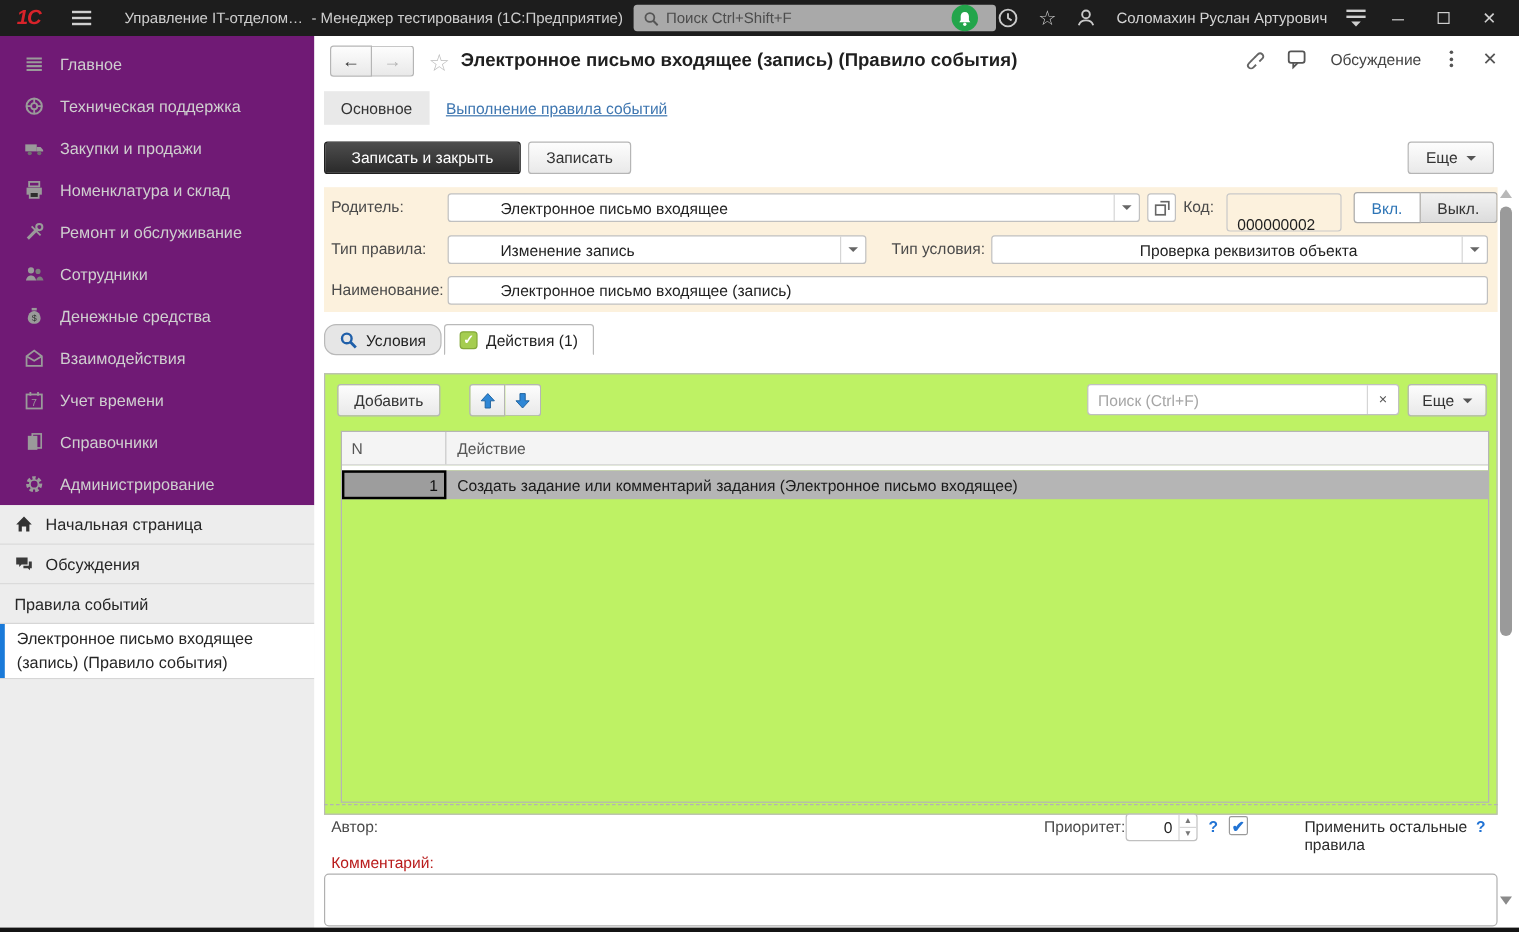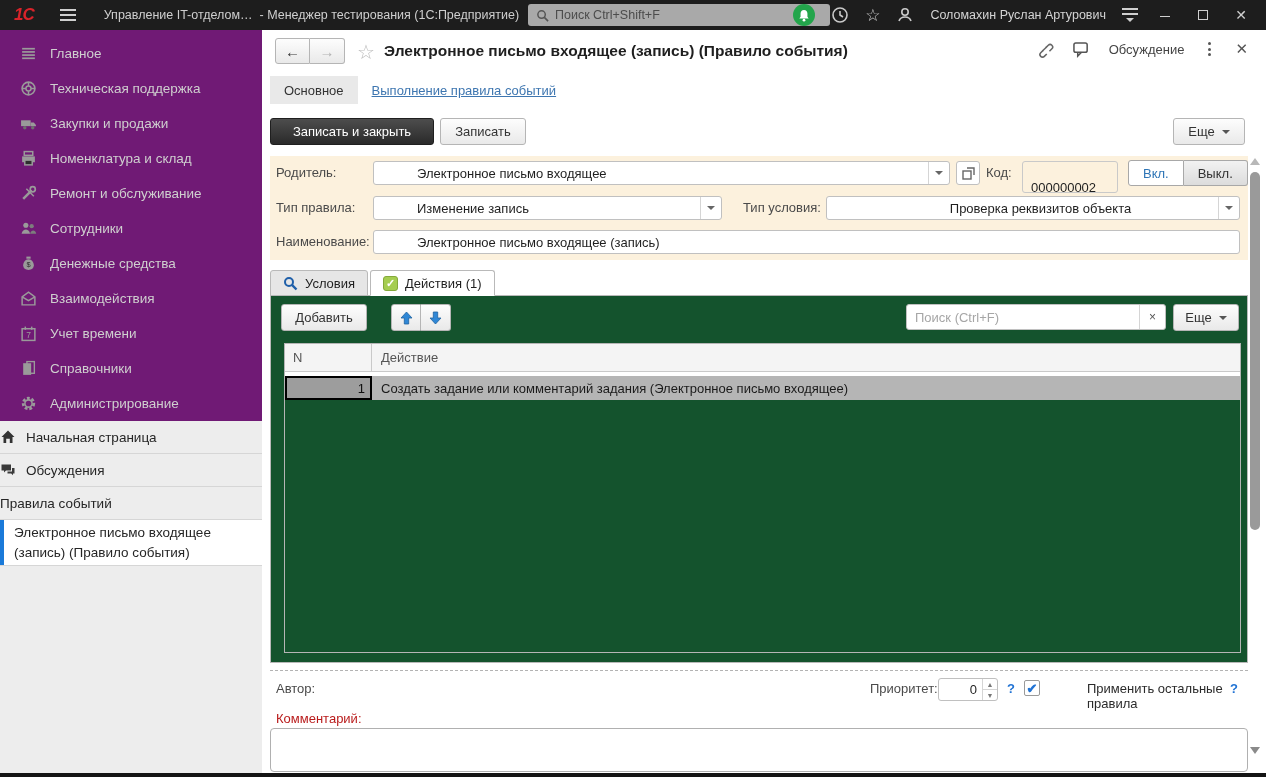--- a/index.html
+++ b/index.html
@@ -23,21 +23,21 @@
   .svc-menu .tri { width:0; height:0; border-left:4px solid transparent; border-right:4px solid transparent; border-top:4px solid #cfcfcf; background:none; }
   .wbtn { color:#cfcfcf; font-size:14px; width:22px; text-align:center; cursor:pointer; }
   .maxbox { width:10px; height:10px; border:1px solid #cfcfcf; display:inline-block; }
   .minbar { display:inline-block; width:10px; height:1px; background:#cfcfcf; vertical-align:middle; }
 
   
   .sidebar { position:absolute; left:0; top:30px; width:262px; height:747px; background:#ededed; }
   .nav-dark { background:#701a75; padding-top:6px; }
   .nav-item { height:35px; display:flex; align-items:center; gap:13px; padding-left:20px; color:#cfcfcf; font-size:13.5px; cursor:pointer; }
   .nav-item svg { flex:0 0 17px; }
-  .nav-light .lrow { min-height:33px; display:flex; align-items:center; gap:10px; padding:0 10px 0 0; color:#262626; font-size:13.5px; border-bottom:1px solid #d6d6d6; cursor:pointer; background:#ededed; }
+  .nav-light .lrow { min-height:33px; display:flex; align-items:center; gap:10px; padding:0 10px 0 12px; color:#262626; font-size:13.5px; border-bottom:1px solid #d6d6d6; cursor:pointer; background:#ededed; }
   .nav-light .lrow.active { background:#ffffff; position:relative; padding-left:14px; min-height:46px; line-height:1.45; align-items:center; }
   .nav-light .lrow.active::before { content:""; position:absolute; left:0; top:0; bottom:0; width:4px; background:#1a7ad9; }
 
   
   .main { position:absolute; left:262px; top:30px; width:1004px; height:747px; background:#fff; }
 
   .btn { display:inline-flex; align-items:center; justify-content:center; background:linear-gradient(#fdfdfd,#e9e9e9); border:1px solid #b5b5b5; border-radius:3px; color:#333; font-size:13px; cursor:pointer; white-space:nowrap; }
   .btn.dark { background:linear-gradient(#4d4d4d,#2a2a2a); border-color:#1f1f1f; color:#fff; }
   .caret { display:inline-block; width:0; height:0; border-left:4px solid transparent; border-right:4px solid transparent; border-top:4px solid #555; margin-left:7px; }
 
@@ -71,25 +71,25 @@
   .f-input .dd b { width:0; height:0; border-left:4px solid transparent; border-right:4px solid transparent; border-top:4px solid #666; }
   .open-btn { position:absolute; width:24px; height:24px; background:#fff; border:1px solid #c0c0c0; border-radius:3px; display:flex; align-items:center; justify-content:center; cursor:pointer; }
   .code-field { position:absolute; height:24px; background:#fcf1dd; border:1px solid #c9c9c9; border-radius:3px; line-height:22px; padding:15px 8px; color:#1f1f1f; }
   .toggle { position:absolute; display:flex; height:26px; }
   .toggle .t { display:flex; align-items:center; justify-content:center; border:1px solid #a8a8a8; cursor:pointer; padding:0 14px; }
   .toggle .t.on { background:#fff; color:#2e75b6; border-radius:3px 0 0 3px; }
   .toggle .t.off { background:linear-gradient(#f2f2f2,#dcdcdc); color:#333; border-left:none; border-radius:0 3px 3px 0; }
 
   .tabs { position:absolute; left:8px; top:240px; height:26px; display:flex; z-index:2; }
   .tab { height:26px; display:flex; align-items:center; gap:7px; padding:0 12px; border:1px solid #b9b9b9; border-radius:3px 3px 0 0; cursor:pointer; color:#1f1f1f; }
-  .tab.inactive { background:#e6e6e6; }
+  .tab.inactive { background:#e6e6e6;border-radius:10px; }
   .tab.active { background:#fff; border-bottom:1px solid #fff; margin-left:2px; }
   .chk-ico { width:15px; height:15px; background:#a5cd50; border:1px solid #84a93a; border-radius:3px; display:flex; align-items:center; justify-content:center; color:#fff; font-size:11px; font-weight:bold; }
 
-  .panel { position:absolute; left:8px; top:265px; width:978px; height:368px; border:1px solid #b9b9b9; background:#14532d; }
+  .panel { position:absolute; left:8px; top:281px; width:978px; height:368px; border:1px solid #b9b9b9; background:#bef264; }
   .p-toolbar { position:absolute; left:0; top:8px; width:100%; height:28px; }
   .add-btn { position:absolute; left:10px; width:86px; height:27px; }
   .arrows { position:absolute; left:120px; display:flex; }
   .arrows .btn { width:30px; height:27px; }
   .arrows .btn:first-child { border-radius:3px 0 0 3px; }
   .arrows .btn:last-child { border-radius:0 3px 3px 0; border-left:none; }
   .p-search { position:absolute; left:635px; width:260px; height:26px; border:1px solid #c0c0c0; border-radius:3px; display:flex; align-items:center; background:#fff; }
   .p-search .ph { flex:1; padding:0 8px; color:#a6a6a6; }
   .p-search .clr { flex:0 0 26px; align-self:stretch; border-left:1px solid #d5d5d5; display:flex; align-items:center; justify-content:center; color:#555; font-size:12px; cursor:pointer; }
   .p-more { position:absolute; left:902px; width:66px; height:27px; }

